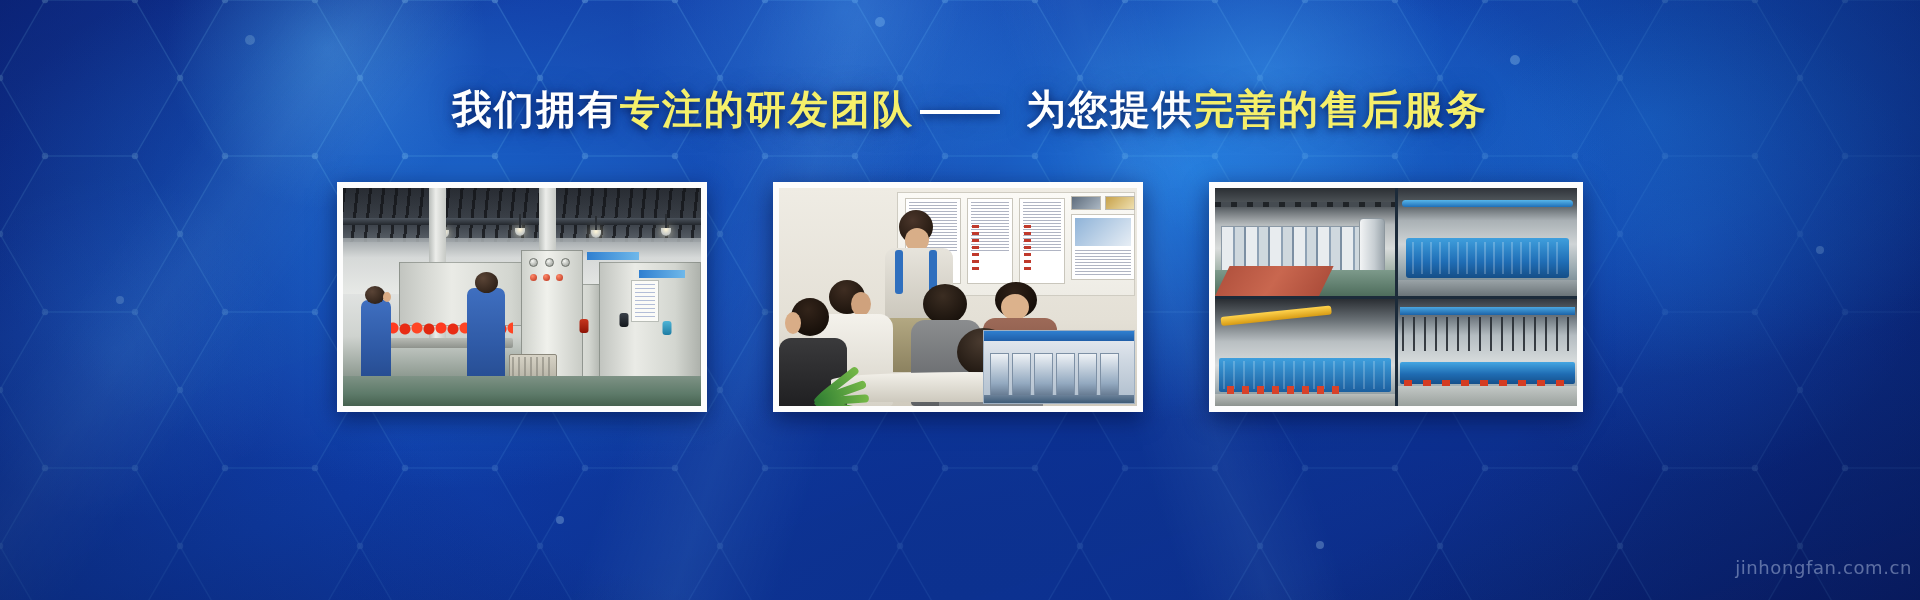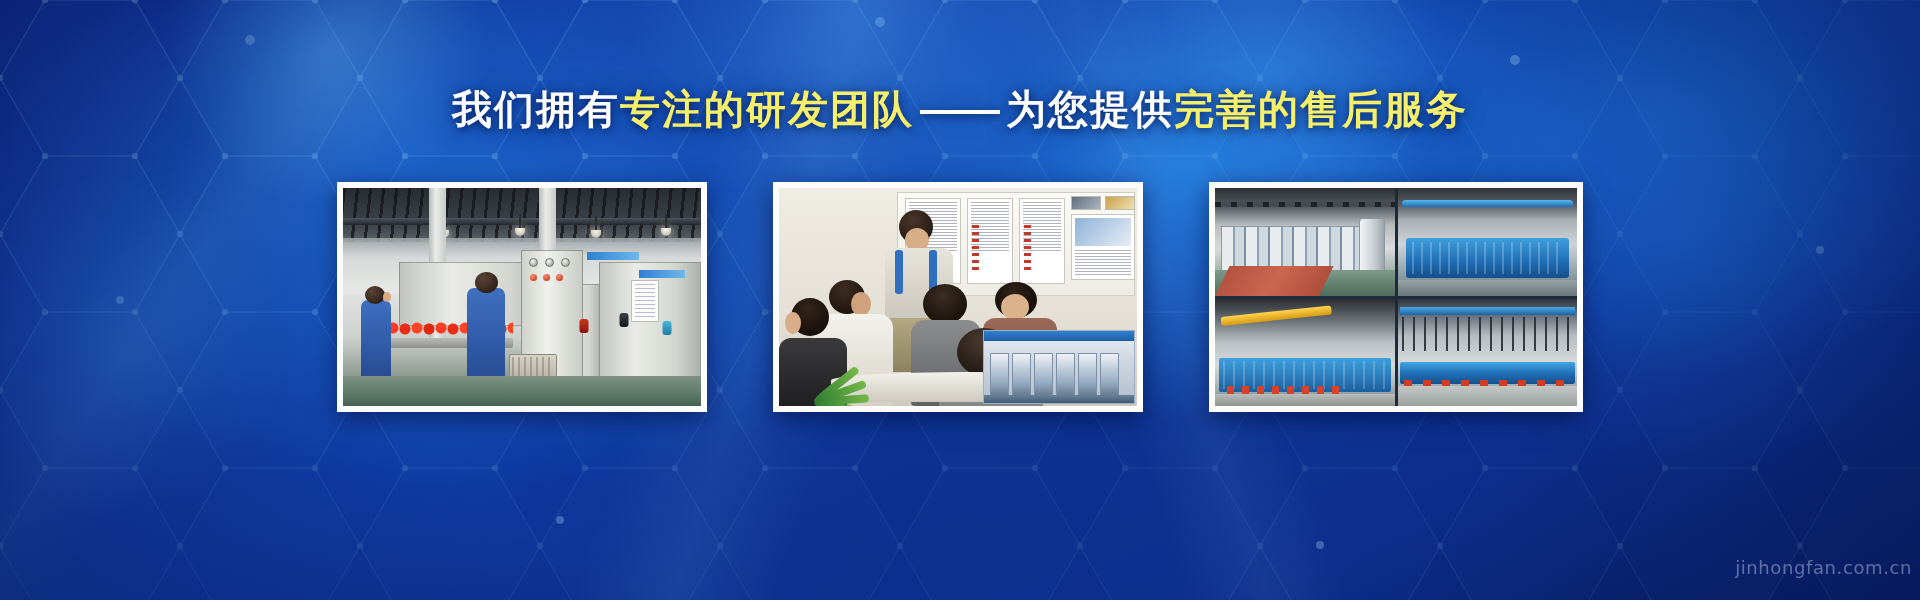--- a/index.html
+++ b/index.html
@@ -61,21 +61,21 @@
     text-align: center;
     z-index: 6;
     white-space: nowrap;
     font-size: 40px;
     font-weight: 700;
     letter-spacing: 2px;
     line-height: 1.15;
     text-shadow: 0 2px 9px rgba(0,18,70,.75), 0 0 22px rgba(10,40,120,.5);
   }
   .headline .seg { display: inline; }
-  .seg-white  { color: #ffffff; }
+  .seg-white  { color: #ffffff; margin-left: 20px; }
   .seg-yellow { color: #f5ef6a; }
   .seg-dash   { color: #ffffff; letter-spacing: 0; padding: 0 6px; }
 
   
   .photo-row {
     position: absolute;
     top: 182px; left: 0; right: 0;
     height: 232px;
     display: flex;
     justify-content: center;

